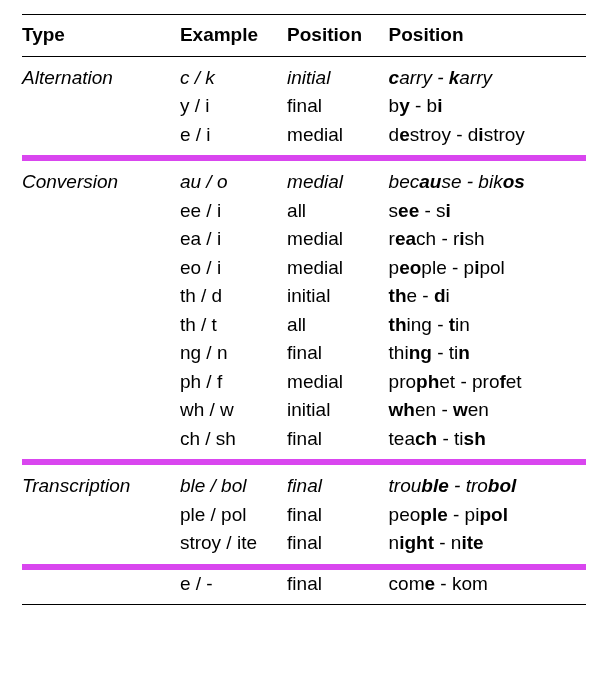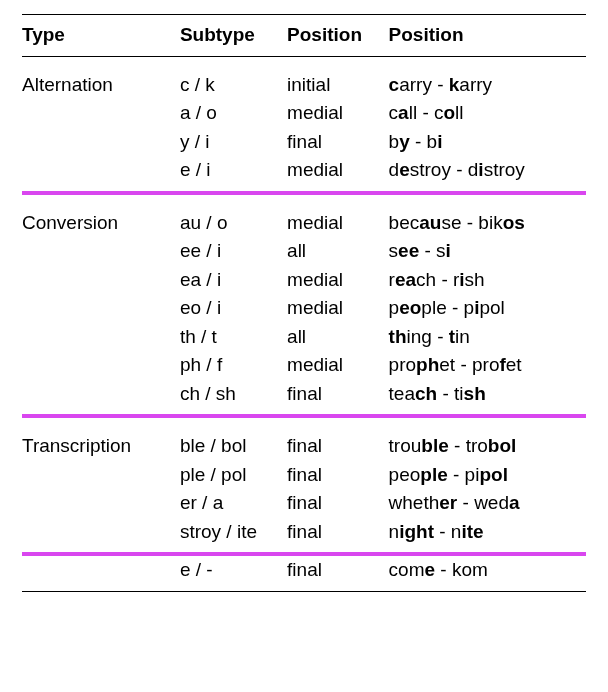--- a/index.html
+++ b/index.html
@@ -25,24 +25,25 @@
     font-weight: 700;
     border-top: 1.6px solid #000;
     border-bottom: 1px solid #000;
     padding: 6px 4px 6px 0;
   }
   tbody td {
     vertical-align: top;
     padding: 0 4px 0 0;
   }
   tbody tr.group-start td {
-    padding-top: 14px;
+    padding-top: 7px;
+    font-style: italic;
   }
   tbody tr.group-end td {
-    border-bottom: 4px solid #d946ef;
+    border-bottom: 6px solid #d946ef;
     padding-bottom: 6px;
   }
   tbody tr.last-row td {
     border-bottom: 1.6px solid #000;
     padding-bottom: 6px;
   }
   .col-type    { width: 28%; }
   .col-subtype { width: 19%; white-space: nowrap; }
   .col-position{ width: 18%; }
   .col-example { width: 35%; white-space: nowrap; }
@@ -54,37 +55,31 @@
 <table>
   <colgroup>
     <col class="col-type">
       <col class="col-subtype">
       <col class="col-position">
       <col class="col-example">
   </colgroup>
   <thead>
     <tr>
       <th>Type</th>
-      <th>Subtype</th>
+      <th>Example</th>
       <th>Position</th>
       <th>Position</th>
     </tr>
   </thead>
   <tbody id="tbody">
       <tr class="group-start">
         <td>Alternation</td>
         <td>c / k</td>
         <td>initial</td>
         <td><b>c</b>arry - <b>k</b>arry</td>
-      </tr>
-      <tr class="">
-        <td></td>
-        <td>a / o</td>
-        <td>medial</td>
-        <td>c<b>a</b>ll - c<b>o</b>ll</td>
       </tr>
       <tr class="">
         <td></td>
         <td>y / i</td>
         <td>final</td>
         <td>b<b>y</b> - b<b>i</b></td>
       </tr>
       <tr class="group-end">
         <td></td>
         <td>e / i</td>
@@ -110,54 +105,66 @@
         <td>r<b>ea</b>ch - r<b>i</b>sh</td>
       </tr>
       <tr class="">
         <td></td>
         <td>eo / i</td>
         <td>medial</td>
         <td>p<b>eo</b>ple - p<b>i</b>pol</td>
       </tr>
       <tr class="">
         <td></td>
+        <td>th / d</td>
+        <td>initial</td>
+        <td><b>th</b>e - <b>d</b>i</td>
+      </tr>
+      <tr class="">
+        <td></td>
         <td>th / t</td>
         <td>all</td>
         <td><b>th</b>ing - <b>t</b>in</td>
       </tr>
       <tr class="">
         <td></td>
+        <td>ng / n</td>
+        <td>final</td>
+        <td>thi<b>ng</b> - ti<b>n</b></td>
+      </tr>
+      <tr class="">
+        <td></td>
         <td>ph / f</td>
         <td>medial</td>
         <td>pro<b>ph</b>et - pro<b>f</b>et</td>
+      </tr>
+      <tr class="">
+        <td></td>
+        <td>wh / w</td>
+        <td>initial</td>
+        <td><b>wh</b>en - <b>w</b>en</td>
       </tr>
       <tr class="group-end">
         <td></td>
         <td>ch / sh</td>
         <td>final</td>
         <td>tea<b>ch</b> - ti<b>sh</b></td>
       </tr>
       <tr class="group-start">
         <td>Transcription</td>
         <td>ble / bol</td>
         <td>final</td>
         <td>trou<b>ble</b> - tro<b>bol</b></td>
       </tr>
       <tr class="">
         <td></td>
         <td>ple / pol</td>
         <td>final</td>
         <td>peo<b>ple</b> - pi<b>pol</b></td>
       </tr>
-      <tr class="">
-        <td></td>
-        <td>er / a</td>
-        <td>final</td>
-        <td>wheth<b>er</b> - wed<b>a</b></td>
-      </tr>
       <tr class="group-end">
         <td></td>
         <td>stroy / ite</td>
         <td>final</td>
         <td>n<b>ight</b> - n<b>ite</b></td>
       </tr>
       <tr class="last-row">
         <td></td>
         <td>e / -</td>
         <td>final</td>

